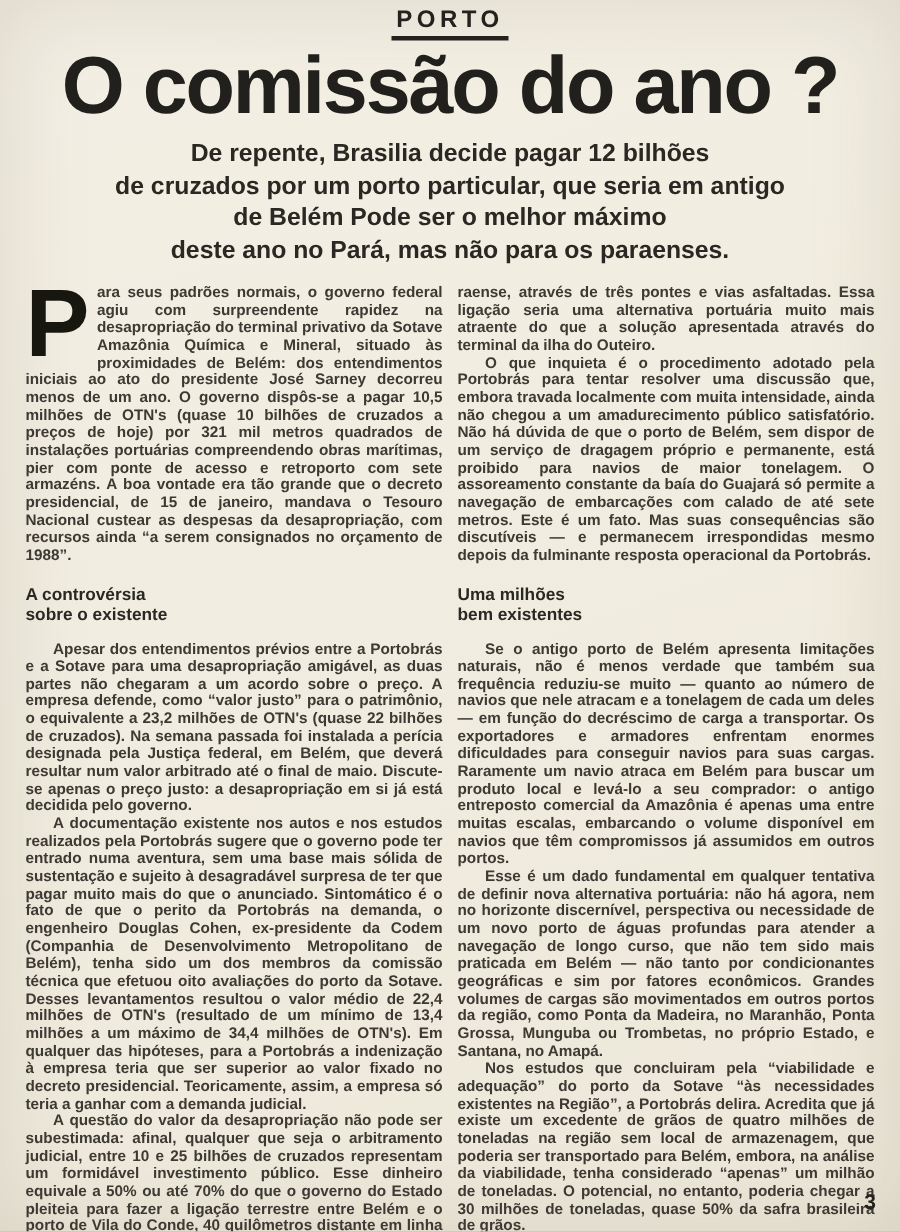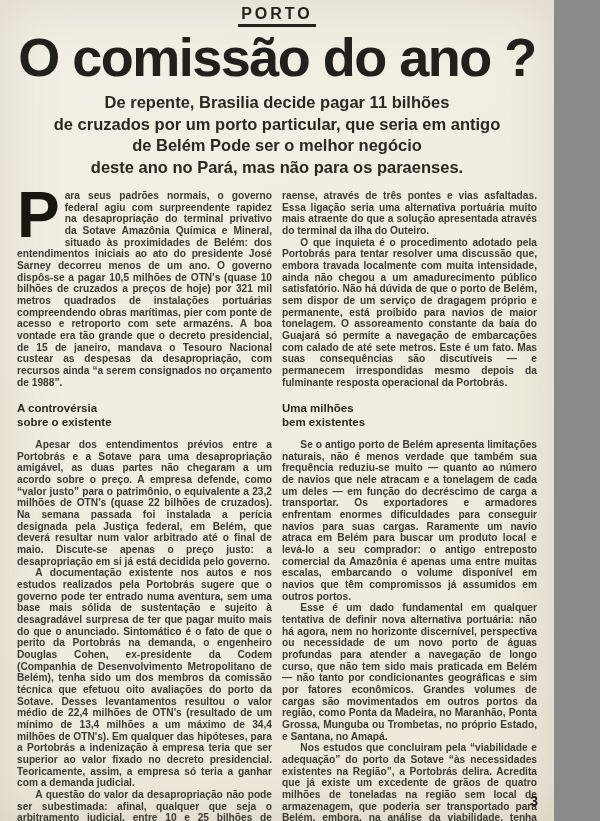--- a/index.html
+++ b/index.html
@@ -3,21 +3,21 @@
 <meta charset="utf-8">
 <style>
   html, body { margin: 0; padding: 0; }
   body {
     width: 600px; height: 821px;
     font-family: "Liberation Sans", sans-serif;
     background: #8a8a8a;
   }
   .page {
     position: relative;
-    width: 554px; height: 821px;
+    width: 600px; height: 821px;
     background: #f1ede1;
     background-image: linear-gradient(160deg, #f3efe4 0%, #f0ecdf 55%, #ece7d9 100%);
     box-shadow: inset 0 0 60px rgba(120,110,85,0.18);
     overflow: hidden;
     color: #3b3831;
   }
   .kicker-wrap { text-align: center; padding-top: 5px; }
   .kicker {
     display: inline-block;
     font-size: 16px; font-weight: bold; letter-spacing: 3px;
@@ -84,23 +84,23 @@
 
 <div class="page">
 
   <div class="kicker-wrap">
     <span class="kicker">PORTO</span>
   </div>
 
   <h1 class="headline">O comissão do ano ?</h1>
 
   <div class="subtitle">
-    <div>De repente, Brasilia decide pagar 11 bilhões</div>
+    <div>De repente, Brasilia decide pagar 12 bilhões</div>
     <div>de cruzados por um porto particular, que seria em antigo</div>
-    <div>de Belém Pode ser o melhor negócio</div>
+    <div>de Belém Pode ser o melhor máximo</div>
     <div>deste ano no Pará, mas não para os paraenses.</div>
   </div>
 
   <div class="columns">
 
     <div class="col">
       <p class="lead">
         <span class="dropcap">P</span><span>ara seus padrões normais, o governo federal agiu com surpreendente rapidez na desapropriação do terminal privativo da Sotave Amazônia Química e Mineral, situado às proximidades de Belém: dos entendimentos iniciais ao ato do presidente José Sarney decorreu menos de um ano. O governo dispôs-se a pagar 10,5 milhões de OTN's (quase 10 bilhões de cruzados a preços de hoje) por 321 mil metros quadrados de instalações portuárias compreendendo obras marítimas, pier com ponte de acesso e retroporto com sete armazéns. A boa vontade era tão grande que o decreto presidencial, de 15 de janeiro, mandava o Tesouro Nacional custear as despesas da desapropriação, com recursos ainda “a serem consignados no orçamento de 1988”.</span>
       </p>
       <div class="subheading">

